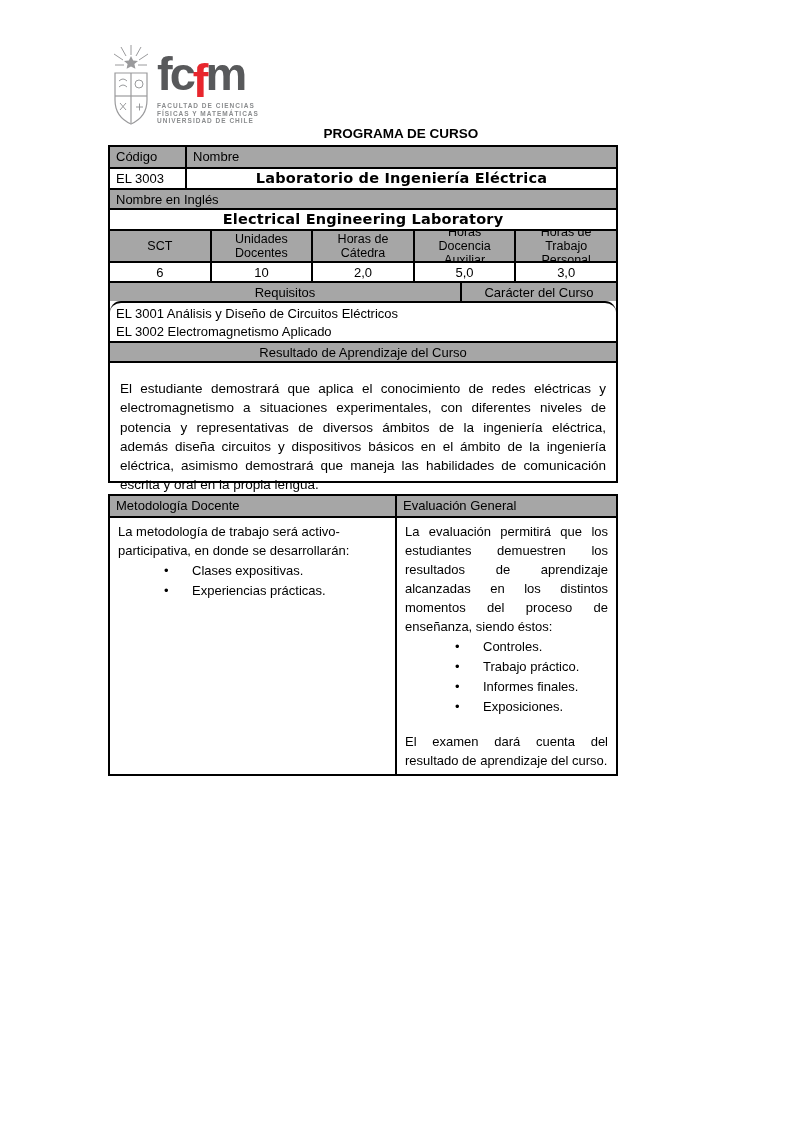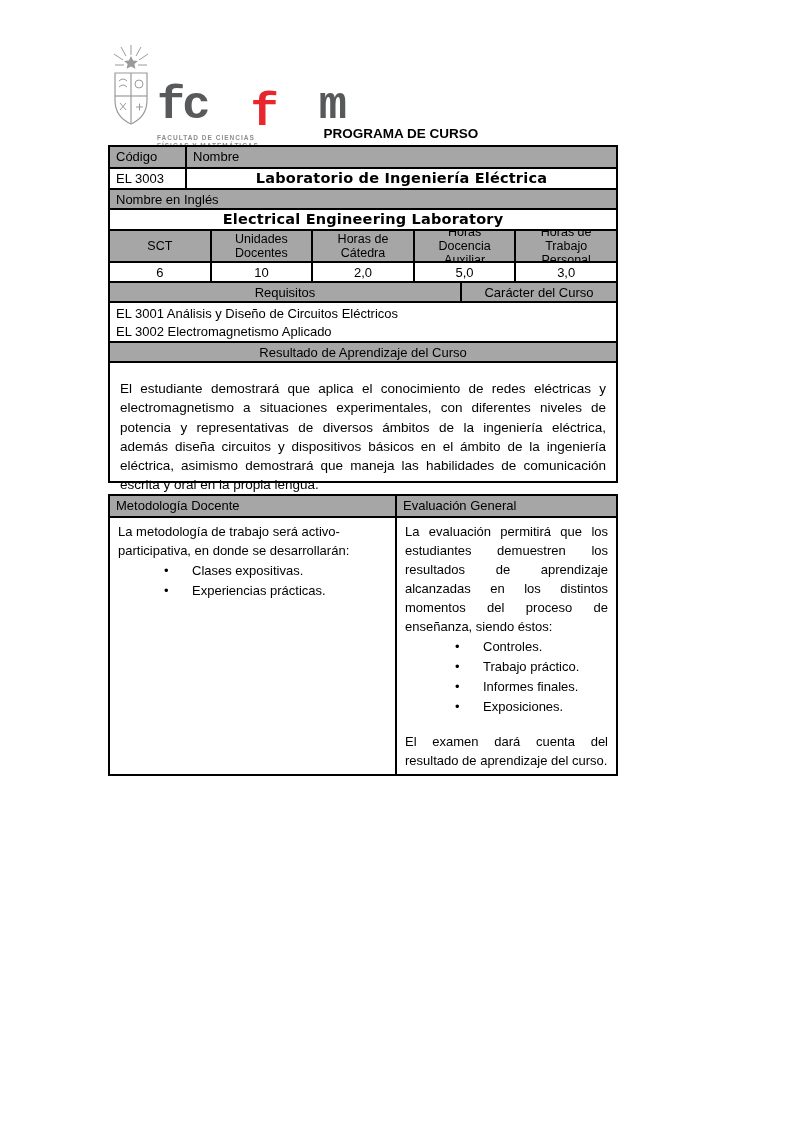--- a/index.html
+++ b/index.html
@@ -6,23 +6,23 @@
   .page {
     position:relative; width:800px; height:1132px; background:#ffffff;
     font-family:"Liberation Sans", sans-serif; color:#000; font-size:13px;
     overflow:hidden;
   }
 
   
   .logo { position:absolute; left:110px; top:44px; display:flex; align-items:flex-start; }
   .crest { flex:0 0 auto; }
   .logo-right { margin-left:5px; display:flex; flex-direction:column; }
-  .wordmark { display:flex; align-items:flex-end; margin-top:32px; height:52px;
-              font-family:Liberation Mono, monospace; font-weight:bold;
-              font-size:47px; line-height:44px; letter-spacing:-3px;gap:43px; }
+  .wordmark { display:flex; align-items:flex-end; margin-top:0; height:52px;
+              font-family:Liberation Sans, sans-serif; font-weight:bold;
+              font-size:47px; line-height:44px; letter-spacing:-3px; }
   .wm-gray { color:#58595b; }
   .wm-red  { color:#e8262d; position:relative; top:7px; }
   .logo-sub { margin-top:6px; font-size:6.5px; line-height:7.5px; letter-spacing:1px;
               color:#8a8c8e; font-weight:bold; }
 
   
   .doc-title { position:absolute; left:108px; top:126px; width:586px;
                text-align:center; font-weight:bold; font-size:13.5px; }
 
   
@@ -31,21 +31,21 @@
   .t1 { top:145px; }
   .t2 { top:494px; }
   .row { display:flex; border-top:2px solid #000; box-sizing:border-box; }
   .row:first-child { border-top:none; }
   .cell { box-sizing:border-box; padding:0 6px; overflow:hidden; }
   .cell + .cell { border-left:2px solid #000; }
   .gray { background:#a6a6a6; }
   .h20 { height:20px; line-height:19px; }
   .h21 { height:21px; line-height:20px; }
   .h32 { height:32px; }
-  .h40 { height:40px; }
+  .h40 { height:40px;border-radius:11px; }
   .ctr { text-align:center; }
   .grow { flex:1 1 0; }
   .w75  { flex:0 0 75px; }
   .w350 { flex:0 0 350px; }
   .w285 { flex:0 0 285px; }
   .course-title { font-family:"DejaVu Sans", sans-serif; font-weight:bold;
                   font-size:14.5px; letter-spacing:.2px; line-height:19px; }
   .credit-h { display:flex; align-items:center; justify-content:center;
               text-align:center; font-size:12.5px; line-height:14px; }
   .req-lines { padding-top:2px; line-height:18px; }

